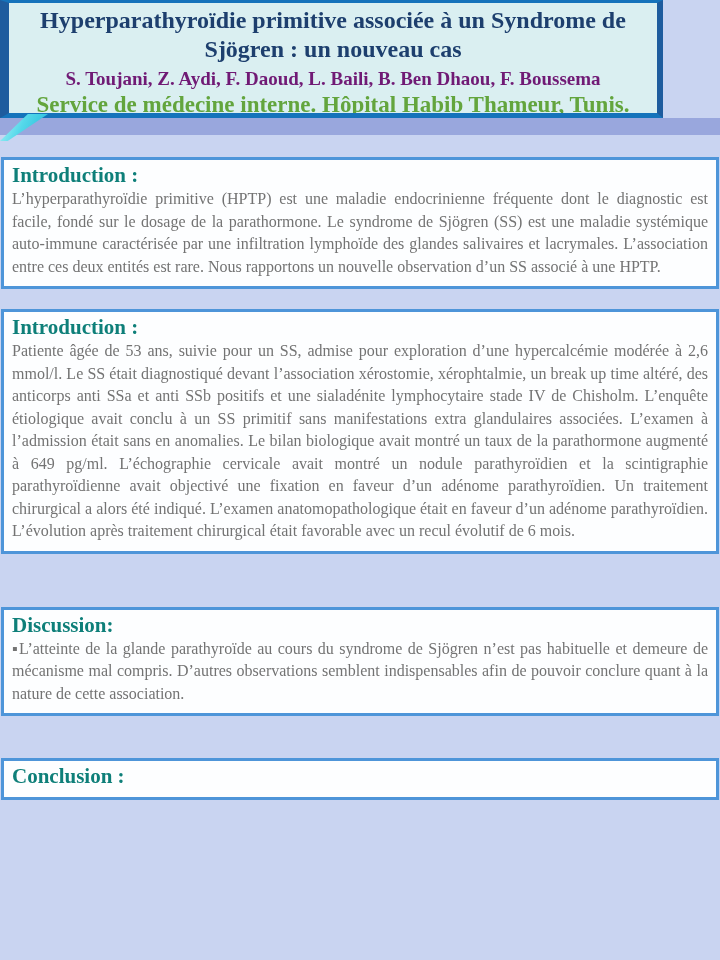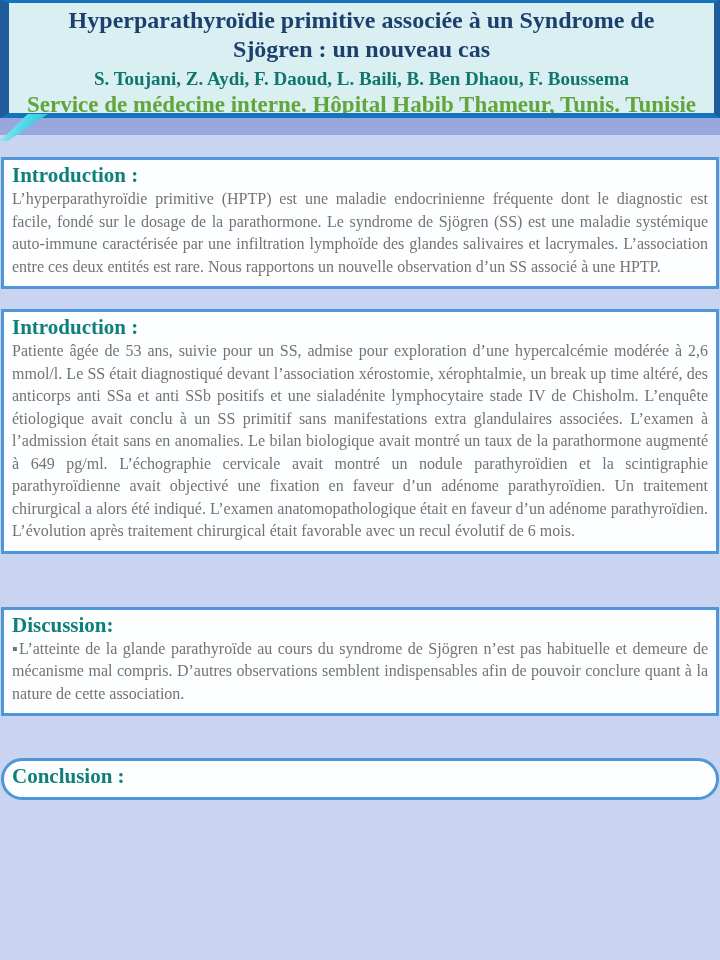--- a/index.html
+++ b/index.html
@@ -10,21 +10,21 @@
     width: 720px;
     height: 960px;
     background: #c9d4f1;
     overflow: hidden;
     font-family: "Liberation Serif", serif;
   }
 
   
   .header-box {
     box-sizing: border-box;
-    width: 720px;
+    width: 663px;
     height: 118px;
     background: #daeff1;
     border-top: 3px solid #1573bb;
     border-bottom: 5px solid #1573bb;
     border-left: 9px solid #1e5c9e;
     border-right: 6px solid #1e5c9e;
     text-align: center;
     padding-top: 3px;
     overflow: hidden;
   }
@@ -33,21 +33,21 @@
     padding: 0 28px;
     font-size: 24px;
     font-weight: bold;
     line-height: 29px;
     color: #1d3f6e;
   }
   .poster-authors {
     margin-top: 4px;
     font-size: 19px;
     font-weight: bold;
-    color: #0f766e;
+    color: #701a75;
   }
   .poster-affiliation {
     margin-top: 2px;
     font-size: 23px;
     font-weight: bold;
     color: #63a53d;
   }
 
   
   .band {
@@ -86,21 +86,21 @@
   .section-body {
     margin: 0;
     font-size: 16px;
     line-height: 22.5px;
     color: #737373;
     text-align: justify;
   }
   .mb-intro   { margin-bottom: 20px; }
   .mb-obs     { margin-bottom: 53px; }
   .mb-disc    { margin-bottom: 42px; }
-  .mb-concl   { margin-bottom: 0; border-radius: 27px; }
+  .mb-concl   { margin-bottom: 0; }
 </style>
 </head>
 <body>
 
 <div>
 
   <div class="header-box">
     <h1 class="poster-title">Hyperparathyroïdie primitive associée à un Syndrome de Sjögren : un nouveau cas</h1>
     <div class="poster-authors">S. Toujani, Z. Aydi, F. Daoud, L. Baili, B. Ben Dhaou, F. Boussema</div>
     <div class="poster-affiliation">Service de médecine interne. Hôpital Habib Thameur, Tunis. Tunisie</div>

